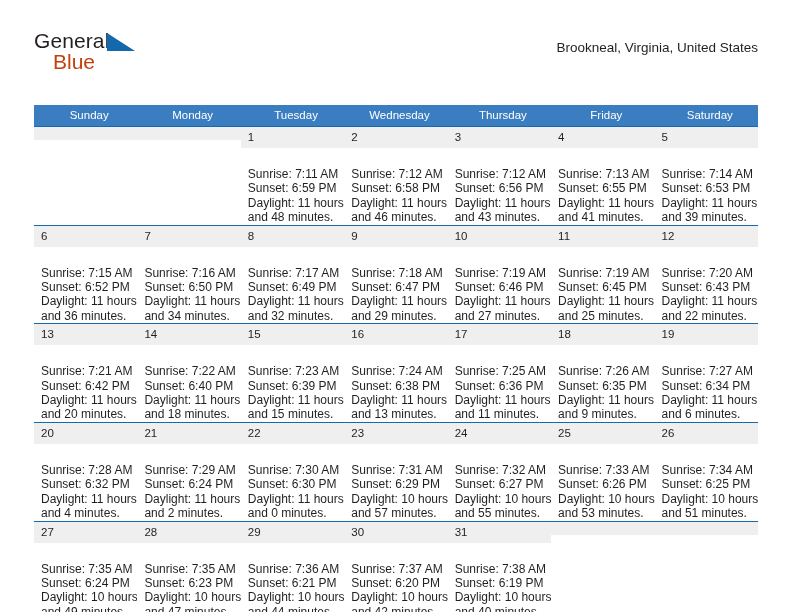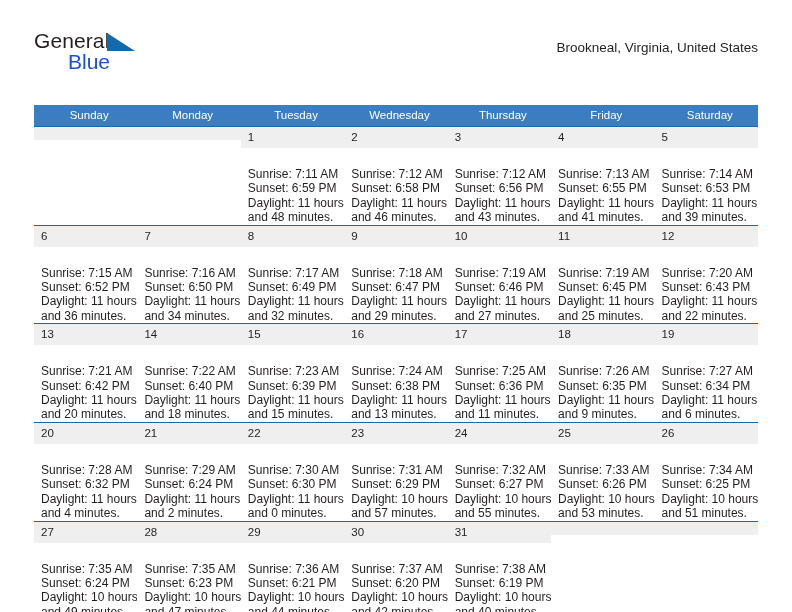--- a/index.html
+++ b/index.html
@@ -42,24 +42,24 @@
     left: 0;
     top: 0;
     font-size: 21px;
     letter-spacing: 0.1px;
     color: #231f20;
     line-height: 1;
     font-family: "Liberation Sans", sans-serif;
   }
   .logo-blue {
     position: absolute;
-    left: 34px;
+    left: 19px;
     top: 21px;
     font-size: 21px;
-    color: #1d4ed8;
+    color: #c2410c;
     line-height: 1;
     font-family: "Liberation Sans", sans-serif;
   }
   .logo-triangle {
     position: absolute;
     left: 73px;
     top: 3px;
     width: 0;
     height: 0;
     border-left: 28px solid #1369ab;

